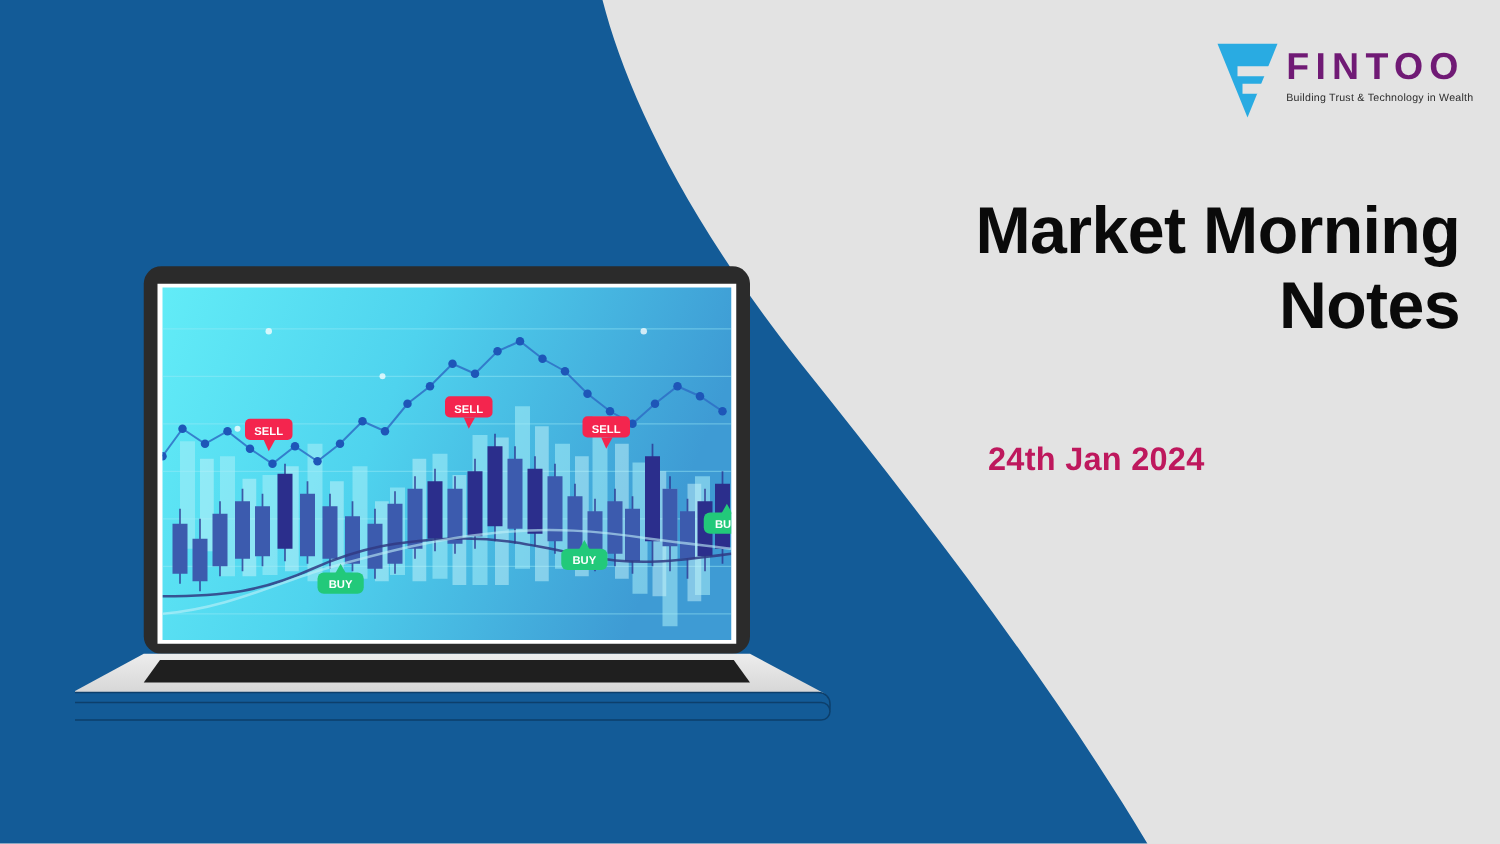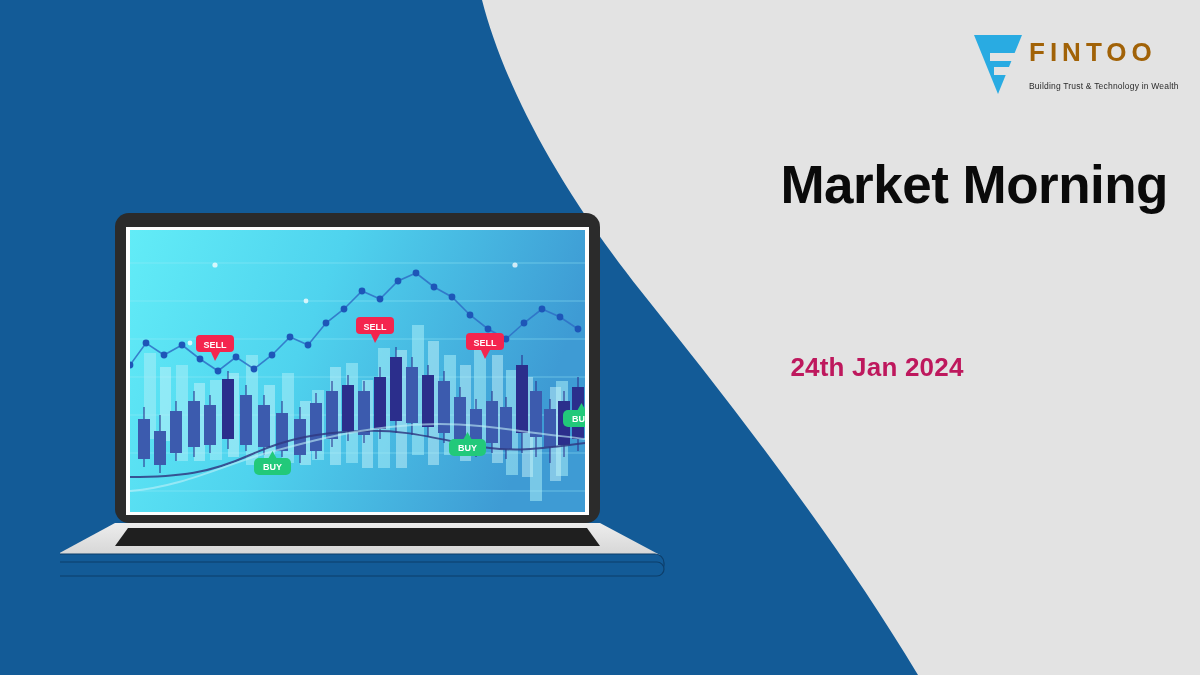--- a/index.html
+++ b/index.html
@@ -23,26 +23,26 @@
   .logo-block{
     position:absolute; left:973px; top:33px;
     display:flex; align-items:flex-start;
   }
   .logo-mark{ width:50px;height:63px; flex:0 0 auto; }
   .logo-text-wrap{
     margin-left:6px; padding-top:6px;
     display:flex;flex-direction:column;
   }
   .logo-word{
-    font-size:26px;font-weight:bold;letter-spacing:5px;color:#a16207;
+    font-size:30px;font-weight:bold;letter-spacing:5px;color:#701a75;
     line-height:1;
   }
   .logo-tag{
     font-size:8.5px;color:#2b2b2b;letter-spacing:0.2px;
-    margin-top:17px;line-height:1;white-space:nowrap;
+    margin-top:5px;line-height:1;white-space:nowrap;
   }
   
   .headline{
     position:absolute;left:652px;top:155px;width:516px;
     text-align:right;
     font-size:53px;line-height:1.14;font-weight:bold;color:#0a0a0a;
     letter-spacing:-0.5px;
   }
   .headline-line{display:block;}
   .subdate{
@@ -295,18 +295,19 @@
       <polygon points="21,34 38,34 33,42 21,42" fill="#E3E3E3"></polygon>
     </svg>
     <div class="logo-text-wrap">
       <div class="logo-word">FINTOO</div>
       <div class="logo-tag">Building Trust &amp; Technology in Wealth</div>
     </div>
   </div>
 
   <div class="headline">
     <span class="headline-line">Market Morning</span>
+    <span class="headline-line">Notes</span>
   </div>
 
   <div class="subdate">24th Jan 2024</div>
 
 
 </div>
 
 </body></html>

